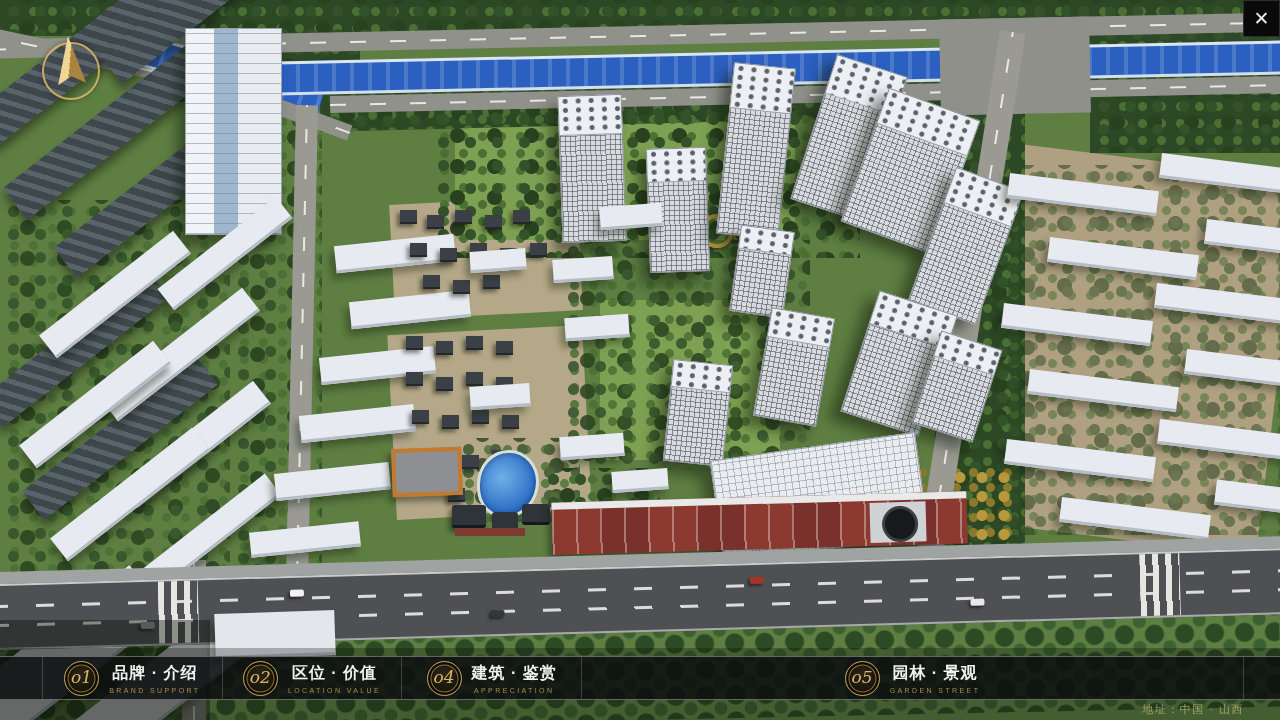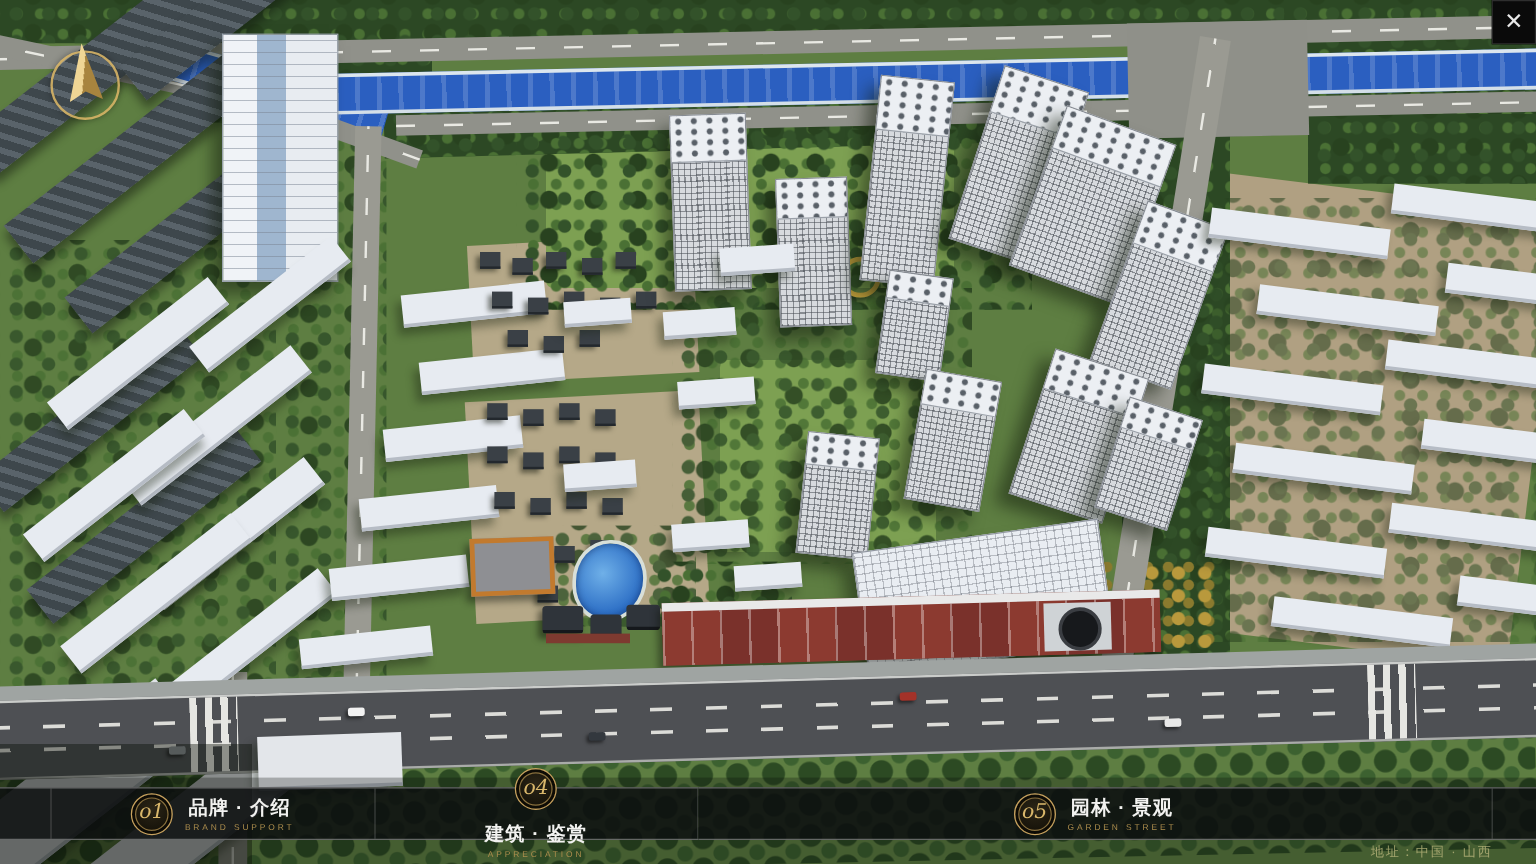--- a/index.html
+++ b/index.html
@@ -61,21 +61,21 @@
   .compass .needle{position:absolute;left:16px;top:4px;width:28px;height:48px;clip-path:polygon(50% 0,100% 100%,50% 84%,0 100%);background:linear-gradient(100deg,#f0d695 0 50%,#a8843e 50%);transform:rotate(-5deg);filter:drop-shadow(-2px 3px 2px rgba(0,0,0,.45));}
   .close-btn{position:absolute;right:0;top:0;width:37px;height:37px;background:#0a0a0a;border:none;color:#e8e8e8;font-size:19px;line-height:37px;text-align:center;cursor:pointer;box-shadow:inset 0 0 0 1px #2e2e2e;z-index:60;font-family:"DejaVu Sans",sans-serif;padding:0;}
 
   
   .navbar{position:absolute;left:0;top:656px;width:1280px;height:44px;display:flex;z-index:50;}
   .nav-group{display:flex;background:rgba(12,14,16,.84);border-top:1px solid rgba(170,170,170,.55);border-bottom:1px solid rgba(170,170,170,.55);}
   .nav-group--left{width:582px;}
   .nav-group--right{flex:1;}
   .nav-spacer{border-right:1px solid rgba(150,150,150,.35);}
   .nav-item{flex:1;display:flex;align-items:center;justify-content:center;gap:10px;border-right:1px solid rgba(150,150,150,.35);cursor:pointer;}
-  .nav-item:last-of-type{border-right:1px solid rgba(150,150,150,.35);flex-direction:column;}
+  .nav-item:last-of-type{border-right:1px solid rgba(150,150,150,.35);}
   .badge{width:33px;height:33px;border-radius:50%;flex:none;display:flex;align-items:center;justify-content:center;border:1.5px solid #c9a35f;background:radial-gradient(circle at 50% 38%,#2b2517,#141108 75%);box-shadow:inset 0 0 0 2.5px #0d0b05,inset 0 0 0 3.5px #8a713e;}
   .badge .num{font-family:"DejaVu Serif","Liberation Serif",serif;font-style:italic;font-size:17px;color:#d9b76b;transform:translateY(-1px);}
   .labels{display:flex;flex-direction:column;align-items:center;}
   .labels .zh{font-size:16px;font-weight:700;color:#f2f2f0;letter-spacing:1px;white-space:nowrap;}
   .labels .en{font-size:7px;color:#ac8d4d;letter-spacing:2.4px;margin-top:3px;white-space:nowrap;}
 
   .logo-panel{position:relative;width:128px;flex:none;margin-top:-17px;height:81px;background:#0b0d10;border:1px solid #5a5a52;box-sizing:border-box;display:flex;flex-direction:column;align-items:center;box-shadow:0 0 0 1px #000,0 0 10px rgba(0,0,0,.6);cursor:pointer;}
   .seal{width:36px;height:36px;margin-top:5px;clip-path:polygon(30% 0,70% 0,100% 30%,100% 70%,70% 100%,30% 100%,0 70%,0 30%);background:#9c8a55;display:flex;align-items:center;justify-content:center;flex:none;}
   .seal-inner{width:30px;height:30px;clip-path:polygon(30% 0,70% 0,100% 30%,100% 70%,70% 100%,30% 100%,0 70%,0 30%);background-color:#14161a;background-image:
       repeating-linear-gradient(0deg,rgba(175,150,90,.85) 0 1.5px,rgba(0,0,0,0) 1.5px 5px),
@@ -267,20 +267,29 @@
       <div class="nav-item">
         <span class="badge">
             <span class="num">o1</span>
           </span>
         <span class="labels">
           <span class="zh">品牌 · 介绍</span>
           <span class="en">BRAND SUPPORT</span>
         </span>
       </div>
 
+      <div class="nav-item">
+        <span class="badge">
+            <span class="num">o2</span>
+          </span>
+        <span class="labels">
+          <span class="zh">区位 · 价值</span>
+          <span class="en">LOCATION VALUE</span>
+        </span>
+      </div>
 
 
       <div class="nav-item">
         <span class="badge">
             <span class="num">o4</span>
           </span>
         <span class="labels">
           <span class="zh">建筑 · 鉴赏</span>
           <span class="en">APPRECIATION</span>
         </span>

